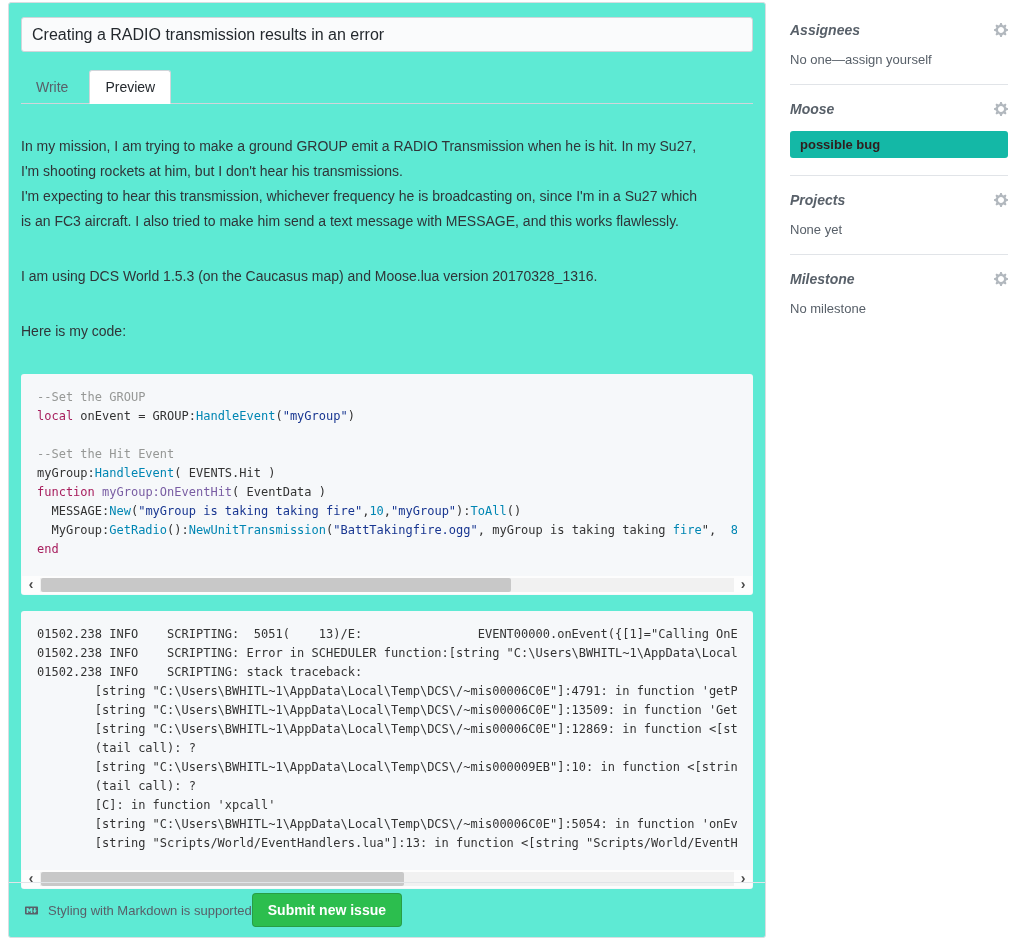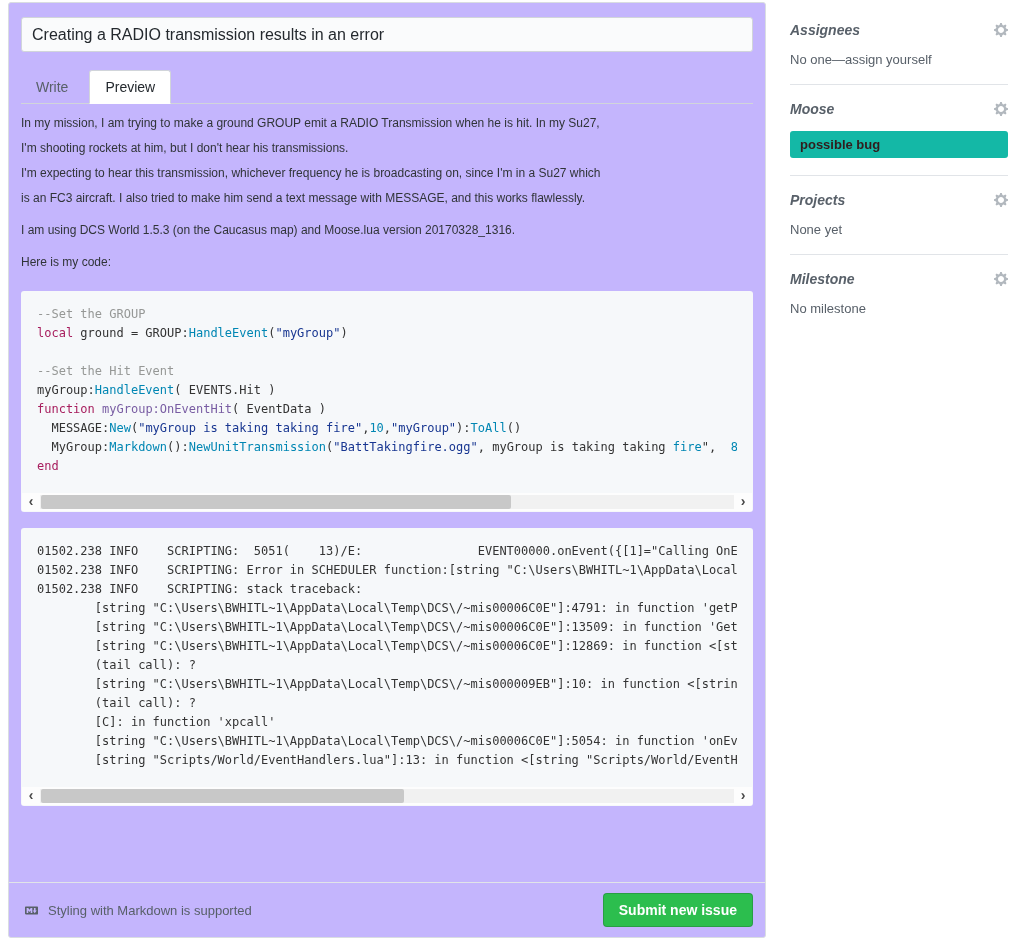--- a/index.html
+++ b/index.html
@@ -1,42 +1,42 @@
 <!DOCTYPE html>
 <html><head>
 <meta charset="utf-8">
 <style>
   * { margin:0; padding:0; box-sizing:border-box; }
   html,body { width:1025px; height:944px; background:#fff; font-family:"Liberation Sans", sans-serif; overflow:hidden; }
 
   
   .main-box{
     position:absolute; left:8px; top:2px; width:758px; height:936px;
-    border:1px solid #d9dde1; border-radius:3px; background:#c4b5fd;
+    border:1px solid #d9dde1; border-radius:3px; background:#5eead4;
   }
   .title-input{
     display:block; margin:14px 12px 0 12px; width:732px; height:35px;
     border:1px solid #d1d5da; border-radius:3px; background:#fafbfc;
     font-family:"Liberation Sans", sans-serif; font-size:16px; color:#24292e;
     padding:0 10px; outline:none;
   }
   .tabnav{
     margin:16px 12px 0 12px; display:flex; align-items:flex-end;
     border-bottom:1px solid #d1d5da; height:36px;
   }
   .tab{
     font-size:14px; color:#586069; padding:8px 15px; cursor:pointer;
   }
   .tab.active{
     background:#fff; border:1px solid #d1d5da; border-bottom:1px solid #fff;
     margin-bottom:-1px; border-radius:3px 3px 0 0; color:#24292e; margin-left:6px;
   }
   .preview-body{ padding:0 12px; }
   .preview-body p{
-    font-size:12px; line-height:25px; color:#303438; margin:7px 0;
+    font-size:14px; line-height:25px; color:#303438; margin:30px 0;
     white-space:pre-line;
   }
 
   
   .codeblock{
     position:relative; background:#f6f8fa; border-radius:3px;
     margin:16px 0; padding:14px 16px 36px 16px; overflow:hidden;
   }
   .codeblock pre{
     font-family:"DejaVu Sans Mono", monospace; font-size:12px; line-height:19px;
@@ -59,21 +59,21 @@
   .hs-arrow{
     position:absolute; top:0; width:16px; height:18px; text-align:center;
     color:#4a4a4a; font-size:14px; line-height:17px; font-weight:bold; cursor:default;
   }
   .hs-left{ left:1px; } .hs-right{ right:1px; }
 
   
   .form-footer{
     position:absolute; left:0; right:0; bottom:0; height:55px;
     border-top:1px solid #e1e4e8; display:flex; align-items:center;
-    justify-content:space-between; padding:0 12px;
+    justify-content:flex-start; padding:0 12px;
   }
   .md-note{ display:flex; align-items:center; font-size:13px; color:#586069; cursor:pointer; }
   .md-note svg{ margin-right:6px; }
   .submit-btn{
     background:#2cbe4e; color:#fff; font-family:"Liberation Sans", sans-serif;
     font-size:14px; font-weight:bold; border:1px solid rgba(27,31,35,0.2);
     border-radius:4px; padding:8px 15px; cursor:pointer;
   }
 
   
@@ -106,27 +106,27 @@
   <div class="preview-body">
     <p>In my mission, I am trying to make a ground GROUP emit a RADIO Transmission when he is hit. In my Su27,
 I'm shooting rockets at him, but I don't hear his transmissions.
 I'm expecting to hear this transmission, whichever frequency he is broadcasting on, since I'm in a Su27 which
 is an FC3 aircraft. I also tried to make him send a text message with MESSAGE, and this works flawlessly.</p>
     <p>I am using DCS World 1.5.3 (on the Caucasus map) and Moose.lua version 20170328_1316.</p>
     <p>Here is my code:</p>
 
     <div class="codeblock">
       <pre><span class="tk-c">--Set the GROUP</span>
-<span class="tk-k">local</span><span> ground = GROUP:</span><span class="tk-f">HandleEvent</span><span>(</span><span class="tk-s">"myGroup"</span><span>)</span>
+<span class="tk-k">local</span><span> onEvent = GROUP:</span><span class="tk-f">HandleEvent</span><span>(</span><span class="tk-s">"myGroup"</span><span>)</span>
 
 <span class="tk-c">--Set the Hit Event</span>
 <span>myGroup:</span><span class="tk-f">HandleEvent</span><span>( EVENTS.Hit )</span>
 <span class="tk-k">function</span><span> </span><span class="tk-e">myGroup:OnEventHit</span><span>( EventData )</span>
 <span>  MESSAGE:</span><span class="tk-f">New</span><span>(</span><span class="tk-s">"myGroup is taking taking fire"</span><span>,</span><span class="tk-n">10</span><span>,</span><span class="tk-s">"myGroup"</span><span>):</span><span class="tk-f">ToAll</span><span>()</span>
-<span>  MyGroup:</span><span class="tk-f">Markdown</span><span>():</span><span class="tk-f">NewUnitTransmission</span><span>(</span><span class="tk-s">"BattTakingfire.ogg"</span><span>, myGroup is taking taking </span><span class="tk-f">fire</span><span>",  </span><span class="tk-n">8</span>
+<span>  MyGroup:</span><span class="tk-f">GetRadio</span><span>():</span><span class="tk-f">NewUnitTransmission</span><span>(</span><span class="tk-s">"BattTakingfire.ogg"</span><span>, myGroup is taking taking </span><span class="tk-f">fire</span><span>",  </span><span class="tk-n">8</span>
 <span class="tk-k">end</span>
 </pre>
       <div class="hscroll">
         <div class="hs-arrow hs-left">‹</div>
         <div class="hs-track"></div>
         <div class="hs-thumb thumb-code"></div>
         <div class="hs-arrow hs-right">›</div>
       </div>
     </div>
 

